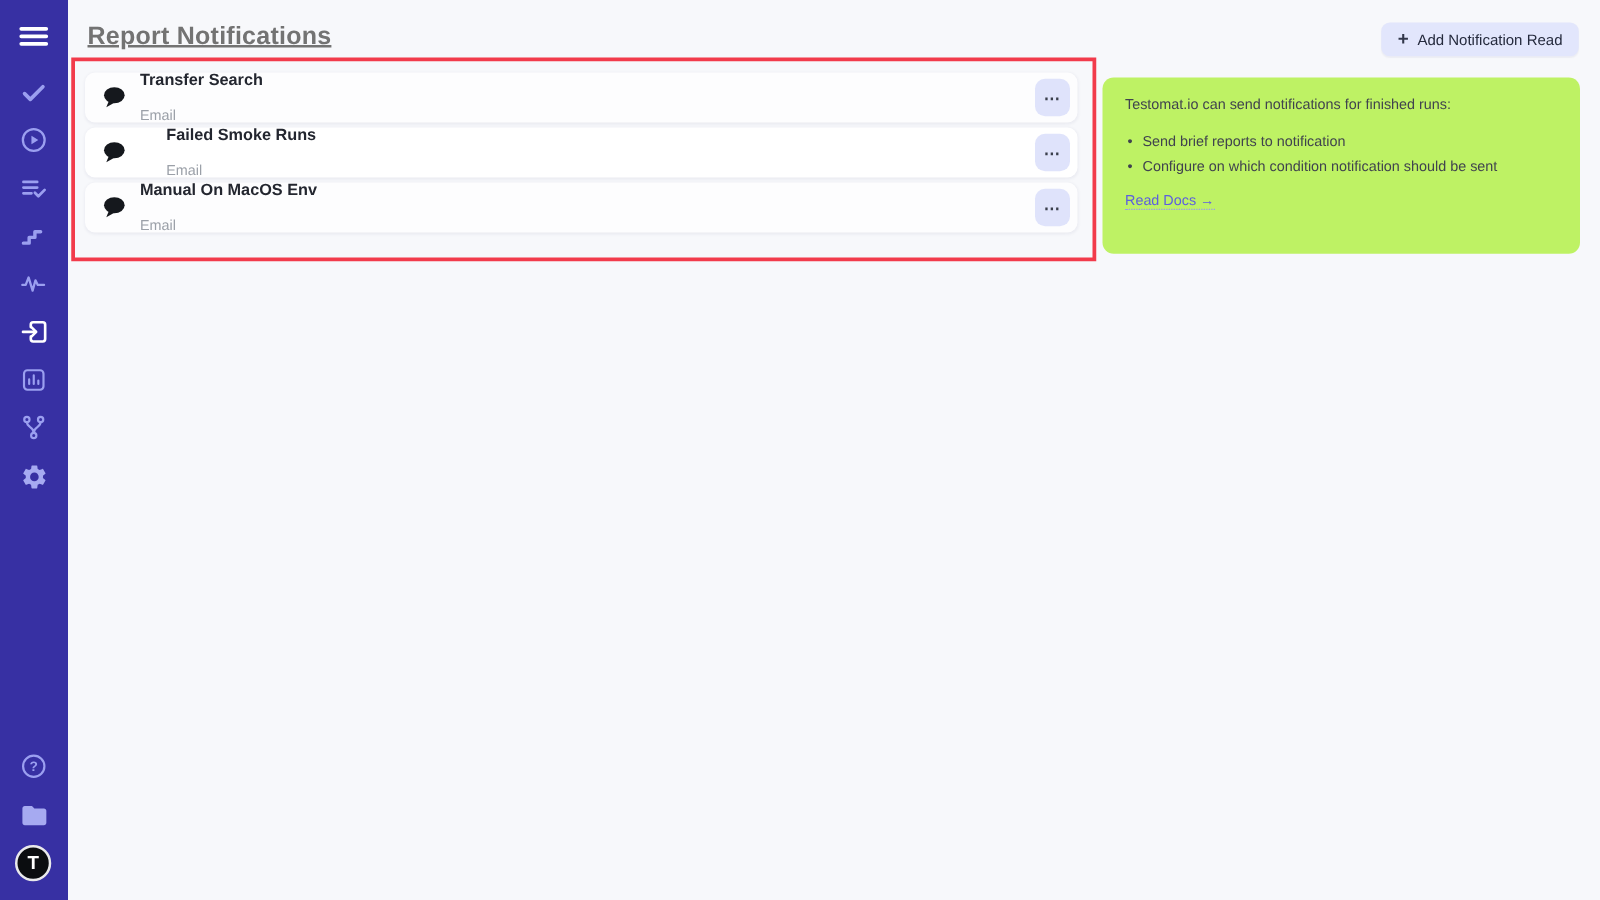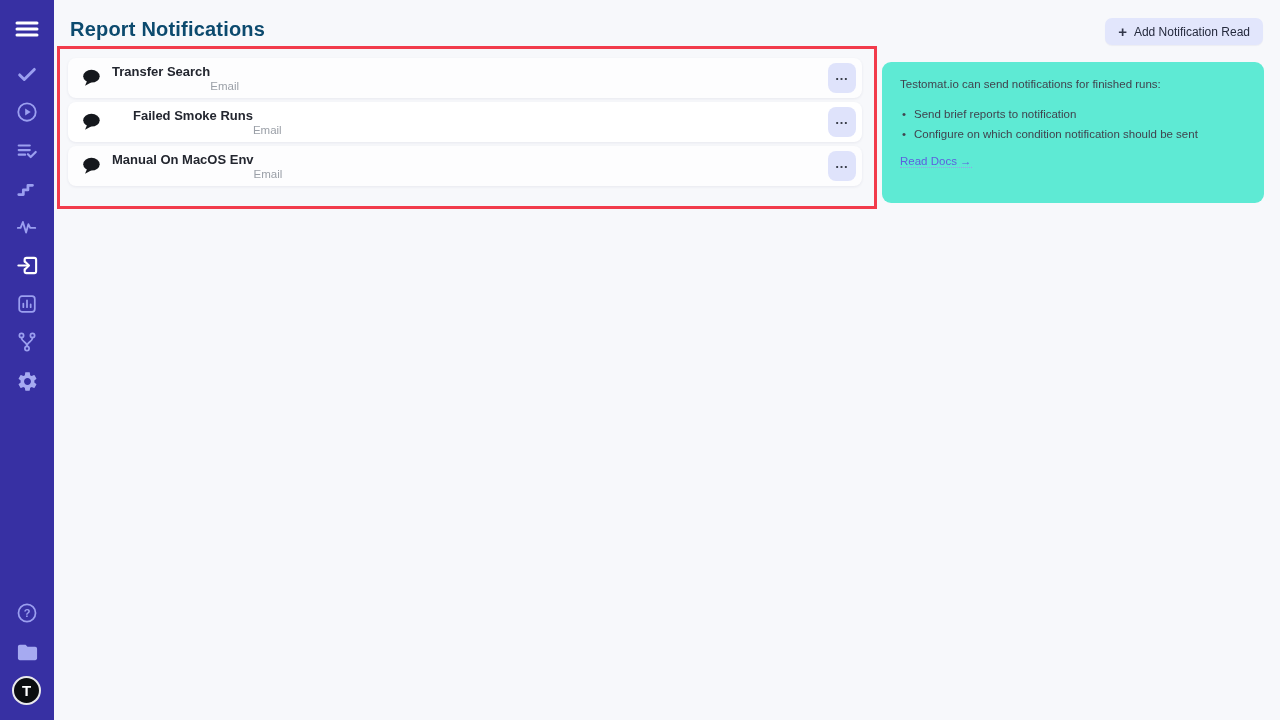--- a/index.html
+++ b/index.html
@@ -12,53 +12,53 @@
   .side-icon { position:absolute; left:15px; width:24px; height:24px;
     display:flex; align-items:center; justify-content:center; cursor:pointer; }
   .side-icon svg { display:block; }
   .logo-circle { position:absolute; left:12px; top:676px; width:29px; height:29px;
     border-radius:50%; background:#0b0d10; border:2px solid #e9e9ec;
     display:flex; align-items:center; justify-content:center;
     color:#ffffff; font-weight:bold; font-size:15px; cursor:pointer; }
 
   
   .page-title { position:absolute; left:70px; top:18px; font-size:20px;
-    font-weight:bold; color:#0c4a6e; letter-spacing:.2px; }
+    font-weight:bold; color:#737373; letter-spacing:.2px;text-decoration:underline; }
   .add-btn { position:absolute; right:17px; top:18px; height:27px;
     background:#e2e6fc; border:none; border-radius:7px; padding:0 13px;
     font-family:"Liberation Sans", sans-serif; font-size:12px; color:#252a3d;
     display:flex; align-items:center; gap:7px; cursor:pointer;
     box-shadow:0 1px 1px rgba(40,40,90,.05); }
   .add-btn .plus { font-size:15px; font-weight:bold; color:#32374a; line-height:1; }
 
   
   .annotation-rect { position:absolute; left:57px; top:46px; width:820px;
     height:163px; border:3px solid #f23b4b; pointer-events:none; z-index:4; }
 
   
   .rule-card { position:absolute; left:68px; width:794px; height:40px;
     background:#ffffff; border-radius:8px;
     box-shadow:0 1px 3px rgba(30,35,90,.07);
     display:flex; align-items:center; padding:0 6px 0 12px; cursor:pointer; }
   .rule-card.r0 { top:58px; background:#fdfdfe; }
   .rule-card.r1 { top:102px;gap:21px; }
   .rule-card.r2 { top:146px; background:#fdfdfe; }
   .rule-bubble { width:22px; height:22px; margin-right:10px; flex:none; }
-  .rule-text { display:flex; justify-content:center; }
+  .rule-text { display:flex; flex-direction:column; justify-content:center; }
   .rule-title { font-size:13px; font-weight:bold; color:#23262f; line-height:15px; }
   .rule-channel { font-size:11.5px; color:#9ba0a8; line-height:13px; margin-top:16px; }
   .rule-spacer { flex:1; }
   .menu-btn { width:28px; height:30px; border:none; border-radius:8px;
     background:#dfe3fb; color:#3a3f4b; font-size:13px; font-weight:bold;
     letter-spacing:1px; line-height:1; cursor:pointer;
     display:flex; align-items:center; justify-content:center; }
 
   
   .info-panel { position:absolute; left:882px; top:62px; width:382px;
-    height:141px; background:#5eead4; border-radius:9px; padding:15px 18px;
+    height:141px; background:#bef264; border-radius:9px; padding:15px 18px;
     color:#40434e; }
   .info-intro { font-size:11.5px; line-height:14px; }
   .info-list { list-style:none; margin-top:14px; }
   .info-list li { font-size:11.5px; line-height:19.5px; padding-left:14px; position:relative; }
   .info-list li::before { content:"•"; position:absolute; left:2px; color:#40434e; }
   .read-docs { display:inline-block; margin-top:11px; font-size:11.5px;
     color:#5d5fde; text-decoration:none;
     border-bottom:1px dotted #9a9bec; cursor:pointer; }
 </style>
 </head>

